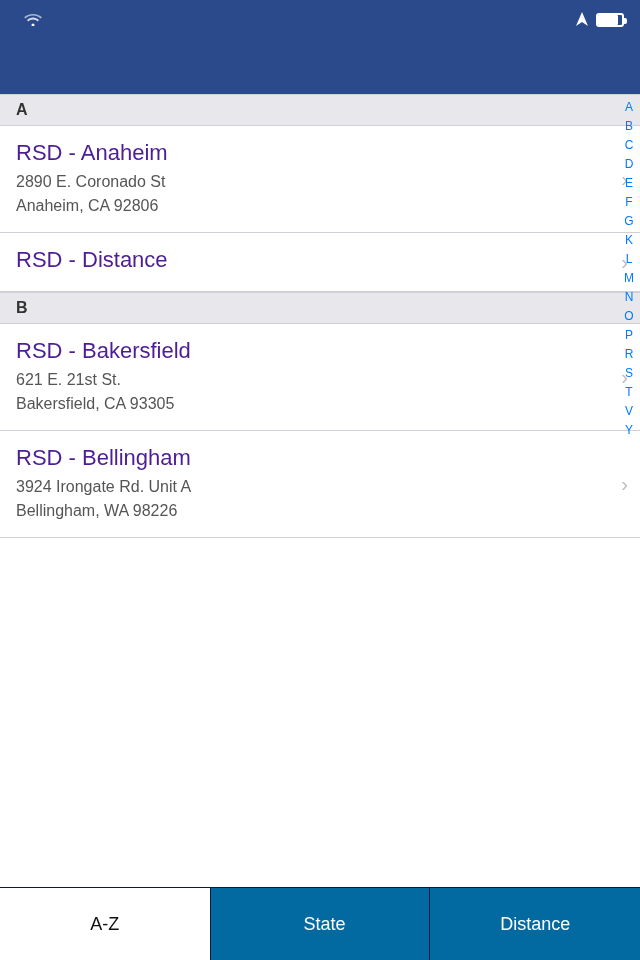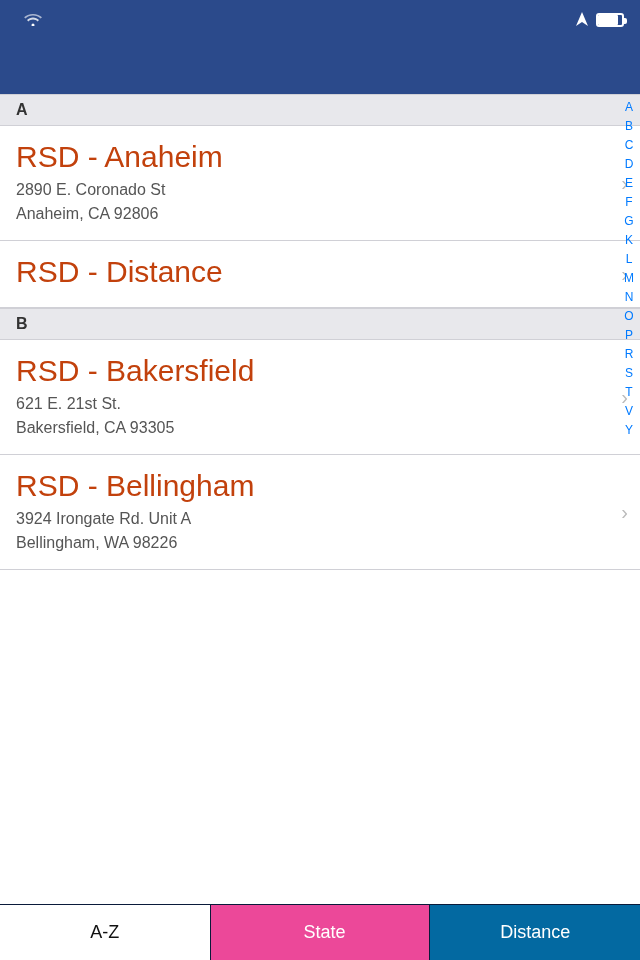--- a/index.html
+++ b/index.html
@@ -95,23 +95,23 @@
 
     
     .list-item {
       padding: 14px 40px 14px 16px;
       border-bottom: 1px solid #d0d0d6;
       position: relative;
       cursor: pointer;
       background: white;
     }
     .item-name {
-      font-size: 30px;
+      font-size: 22px;
       font-weight: 400;
-      color: #c2410c;
+      color: #4c1d95;
       margin-bottom: 4px;
     }
     .item-address {
       font-size: 16px;
       color: #555;
       line-height: 1.5;
     }
     .chevron {
       position: absolute;
       right: 12px;
@@ -143,40 +143,40 @@
       display: block;
       cursor: pointer;
     }
 
     
     .tab-bar {
       position: absolute;
       bottom: 0;
       left: 0;
       width: 640px;
-      height: 56px;
+      height: 73px;
       background: #1a2f5e;
       display: flex;
       align-items: center;
       border-top: 1px solid #0a1a3a;
     }
     .tab-item {
       flex: 1;
       height: 100%;
       display: flex;
       align-items: center;
       justify-content: center;
       font-size: 18px;
       font-weight: 500;
       cursor: pointer;
       border-right: 1px solid #0a1a3a;
     }
     .tab-item:last-child { border-right: none; }
     .tab-item.active {
-      background: #ec4899;
+      background: #0369a1;
       color: white;
       padding-left: 9px;
     }
     .tab-item.inactive {
       background: #0369a1;
       color: white;
     }
     .tab-item.white-tab {
       background: white;
       color: #111;

